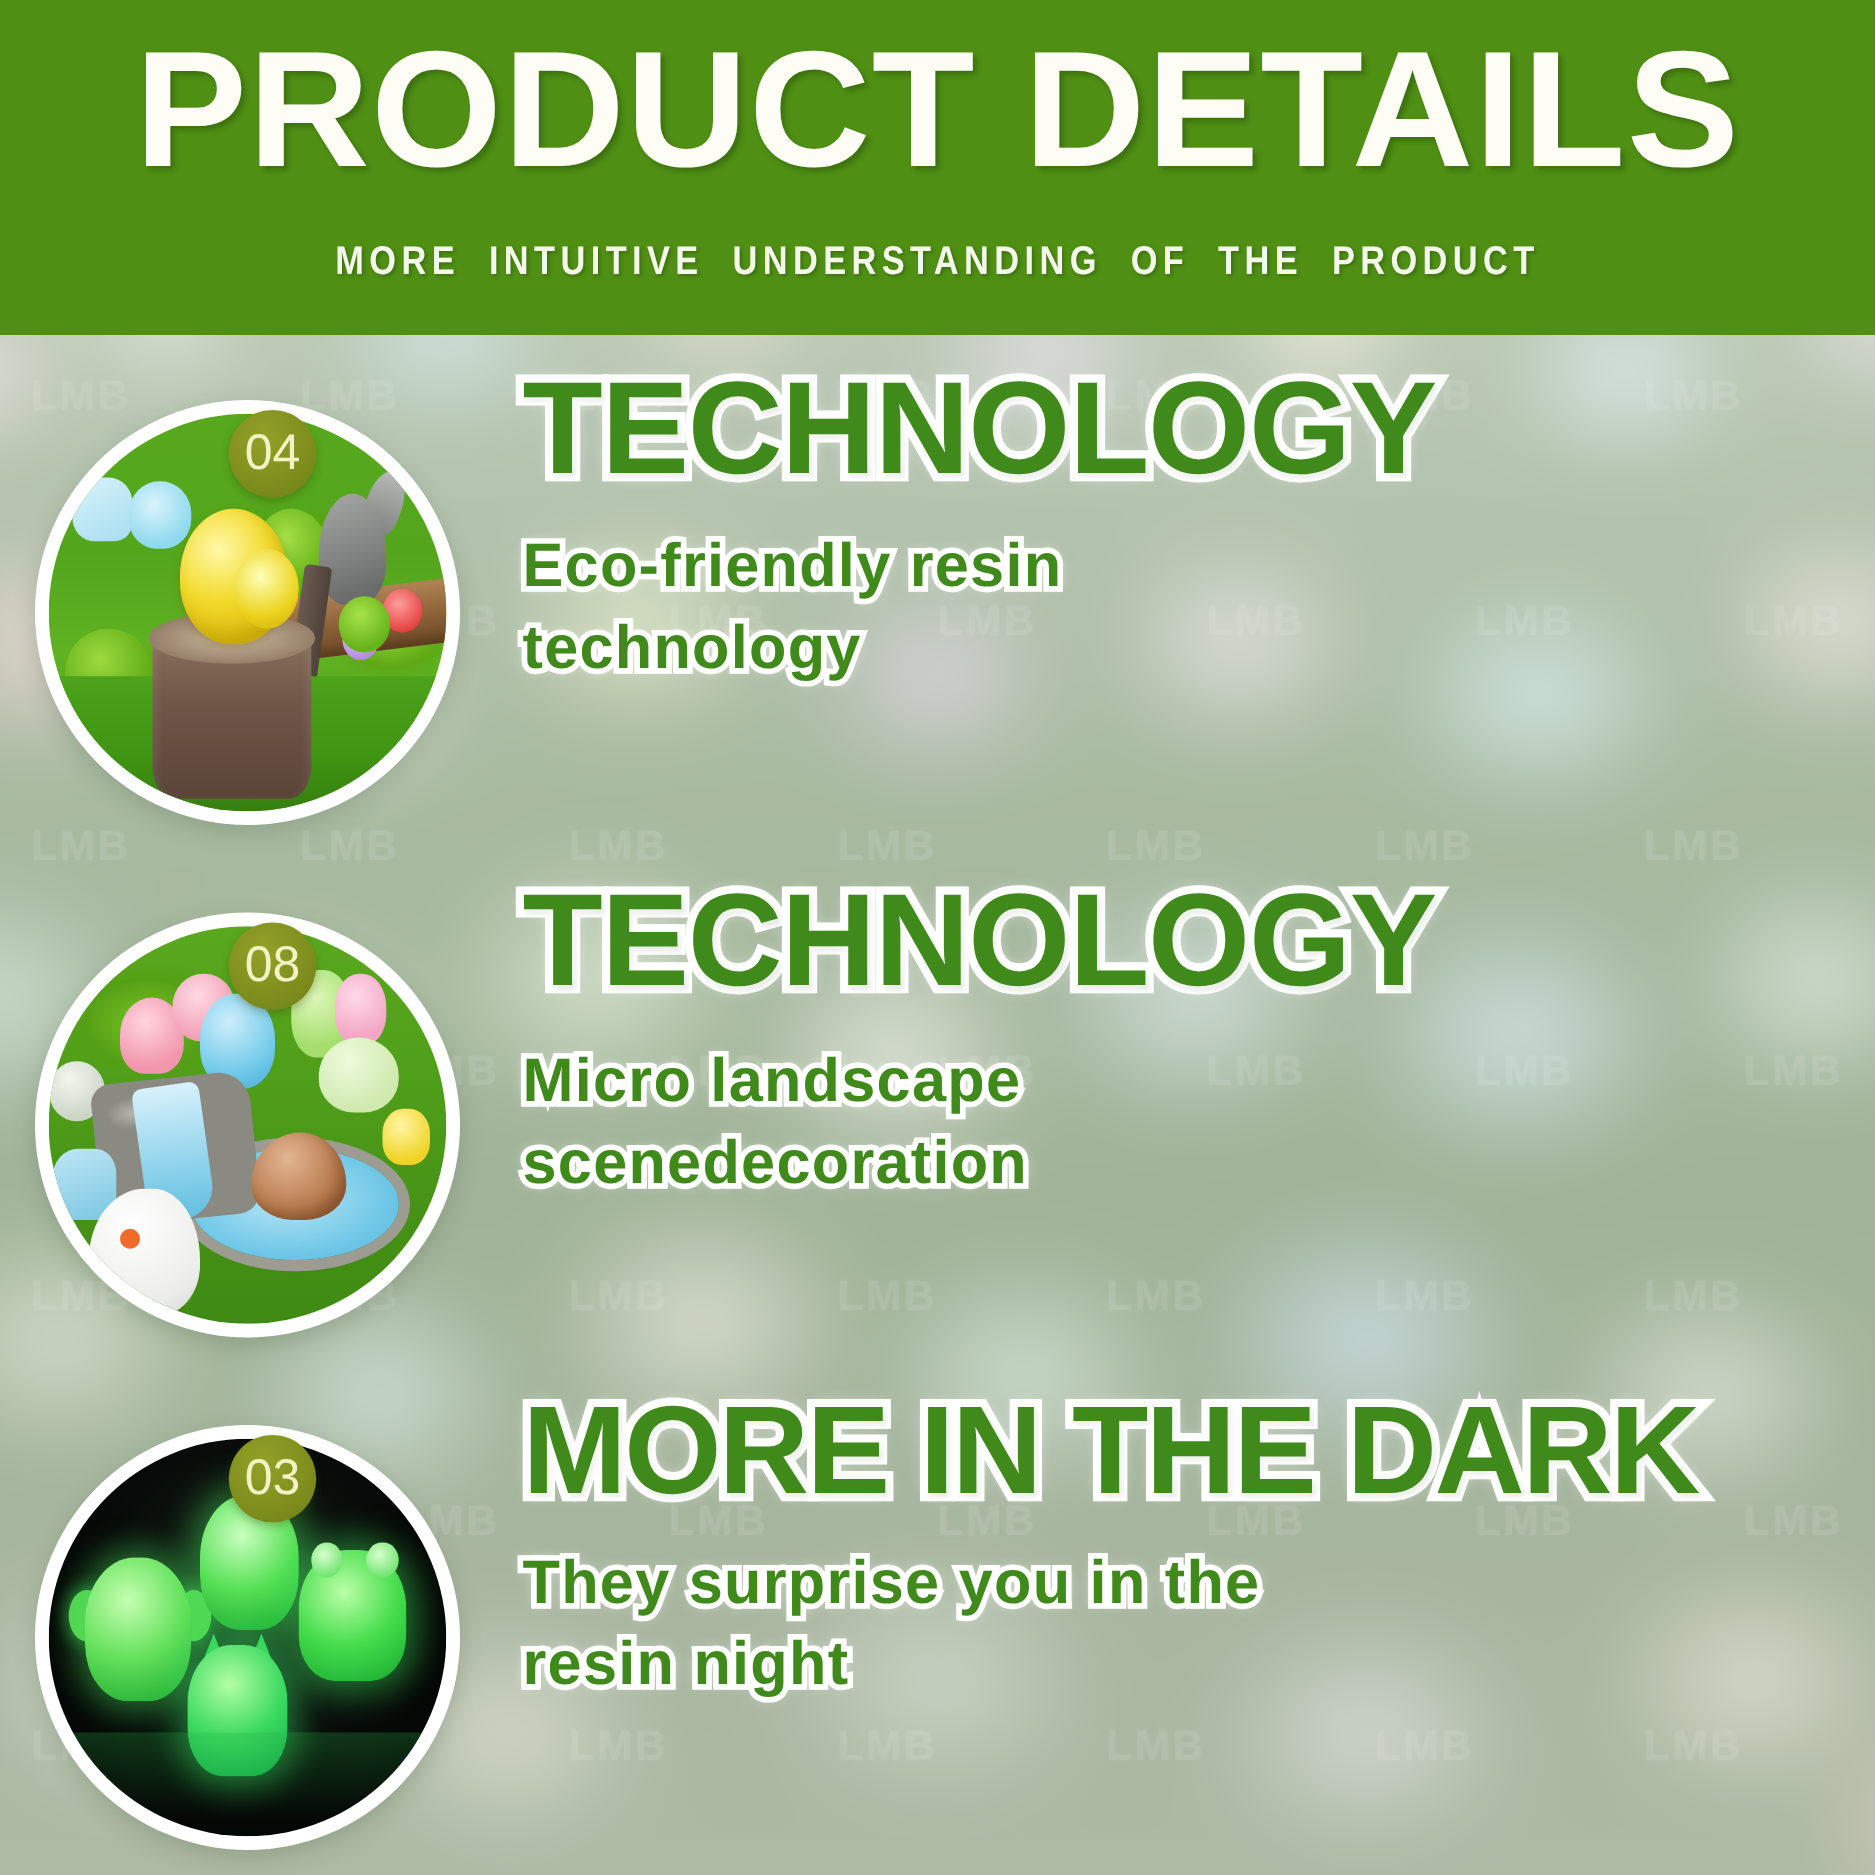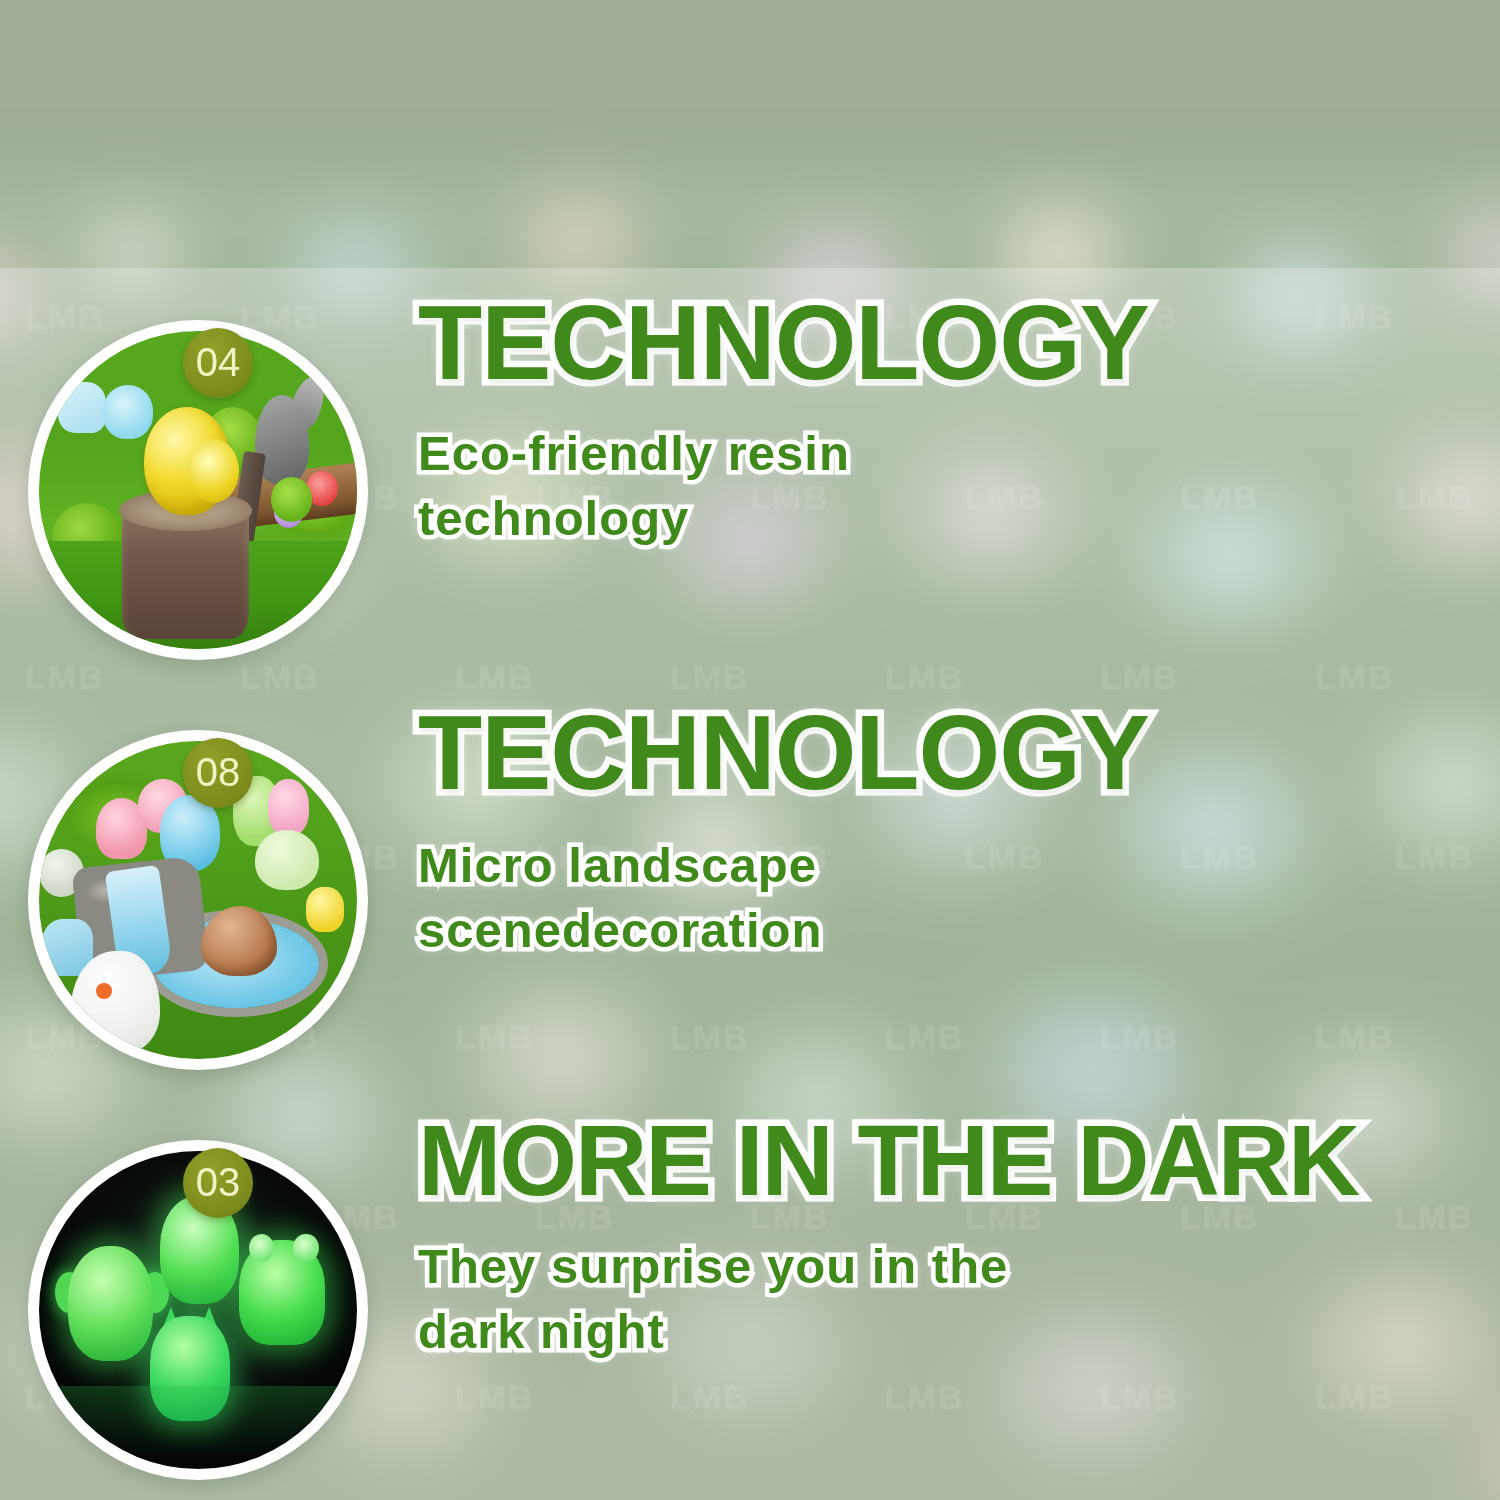--- a/index.html
+++ b/index.html
@@ -474,20 +474,24 @@
       <span style="left: 1395px; top: 930px;">LMB</span>
       <span style="left: 25px; top: 1110px;">LMB</span>
       <span style="left: 240px; top: 1110px;">LMB</span>
       <span style="left: 455px; top: 1110px;">LMB</span>
       <span style="left: 670px; top: 1110px;">LMB</span>
       <span style="left: 885px; top: 1110px;">LMB</span>
       <span style="left: 1100px; top: 1110px;">LMB</span>
       <span style="left: 1315px; top: 1110px;">LMB</span>
     </div>
 
+  <div class="header">
+    <div class="header-title">PRODUCT DETAILS</div>
+    <div class="header-sub">MORE INTUITIVE UNDERSTANDING OF THE PRODUCT</div>
+  </div>
 
   <div class="row" id="row-1">
     <div class="photo-wrap">
       <div class="photo-ring"></div>
       <div class="photo">
         <div class="photo-inner p1">
           <div class="bush-a"></div>
           <div class="ice"></div>
           <div class="cat-blue"></div>
           <div class="bush-b"></div>
@@ -565,17 +569,17 @@
           <div class="figure cat"></div>
           <div class="reflect"></div>
         </div>
       </div>
       <div class="badge">
         <span class="badge-text">03</span>
       </div>
     </div>
     <div class="text-block">
       <div class="feature-title">MORE IN THE DARK</div>
-      <div class="feature-desc">They surprise you in the dark night</div>
+      <div class="feature-desc">They surprise you in the resin night</div>
     </div>
   </div>
 
 </div>
 
 </body></html>

